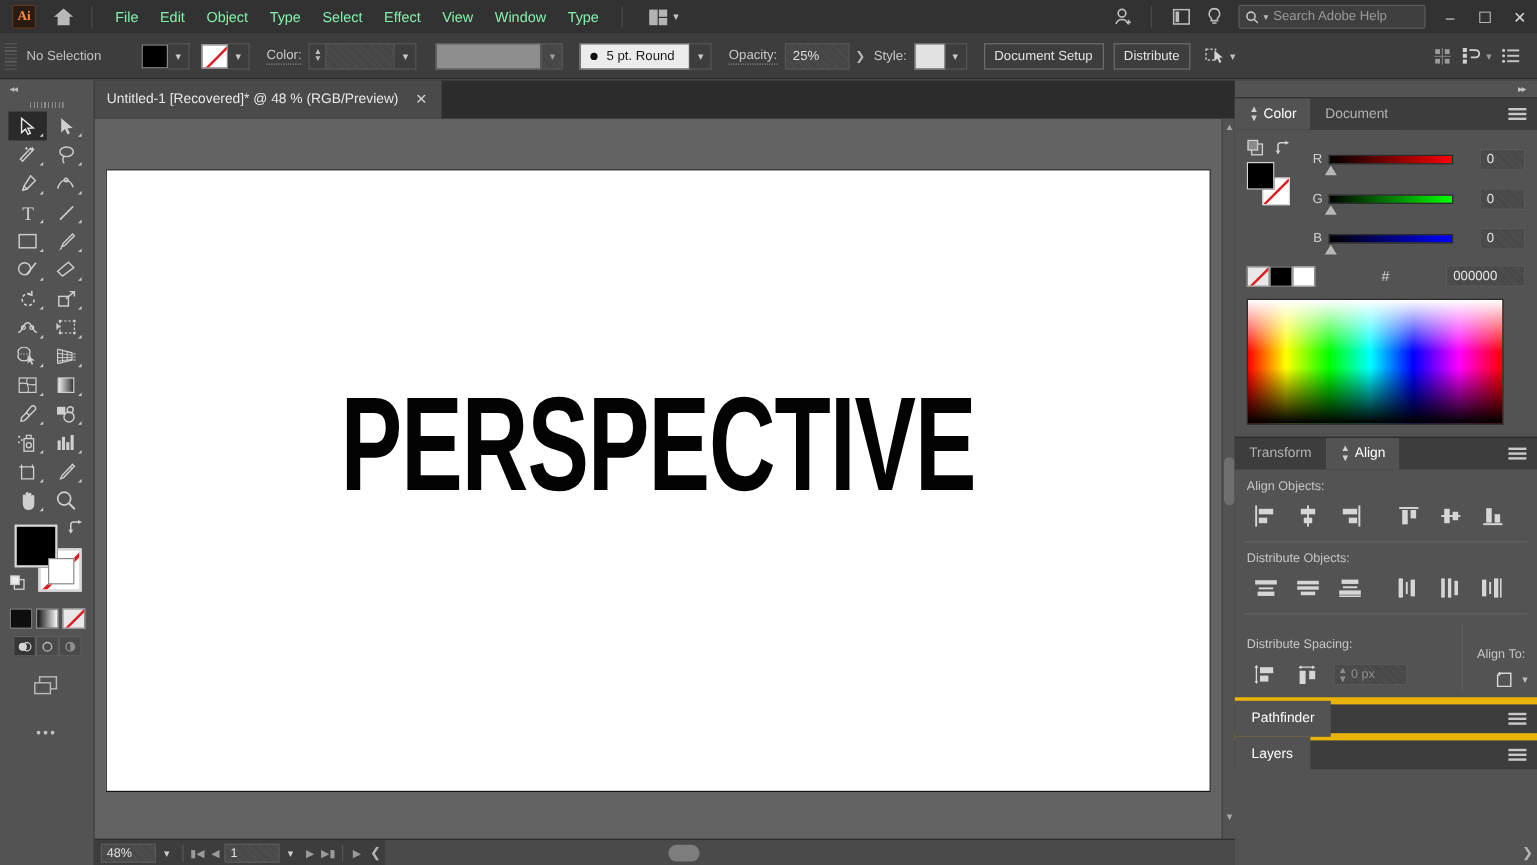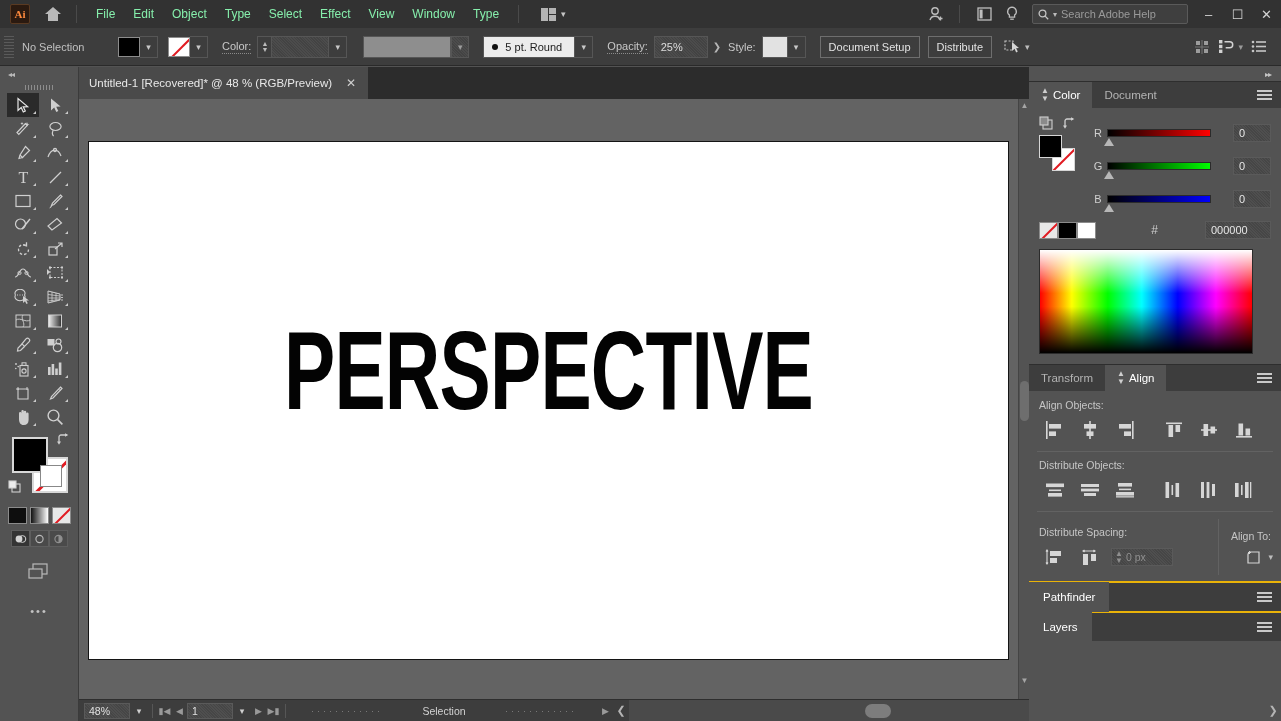--- a/index.html
+++ b/index.html
@@ -211,21 +211,21 @@
   .ap-btn { width:35px;height:26px;display:flex;align-items:center;justify-content:center; }
   .ap-gap { width:14px; }
   .ap-hr { height:1px;background:#626262;margin:8px 0 7px 0; }
   .ds-row { display:flex;align-items:center; }
   .ds-field { width:62px;height:18px;background:#4a4a4a;border:1px solid #5a5a5a;color:#8f8f8f;
     display:flex;align-items:center;gap:3px;padding-left:3px;font-size:10.5px;margin-left:4px;
     background-image:repeating-linear-gradient(45deg,#4f4f4f 0 1px,#464646 1px 2px);}
   .vdiv { width:1px;height:56px;background:#626262;margin:0 10px; }
   .alignto { margin-left:auto;text-align:right; }
 
-  .panel-collapsed { height:30px;display:flex;align-items:center;background:#3d3d3d;border-top:2px solid #eab308; }
+  .panel-collapsed { height:30px;display:flex;align-items:center;background:#3d3d3d;border-top:6px solid #eab308; }
   .pc-tab { height:30px;display:flex;align-items:center;padding:0 14px;background:#535353;color:#fff;font-size:11.5px; }
 </style>
 </head>
 <body>
 
 <div class="app">
 
   <div class="menubar">
     <div class="ai-logo">Ai</div>
     <div class="home-icon">
@@ -698,21 +698,20 @@
     <div class="zoom-field">48%</div>
     <div class="sb-chev">▾</div>
     <div class="sb-sep"></div>
     <div class="nav-btn">▮◀</div>
     <div class="nav-btn">◀</div>
     <div class="page-field">1</div>
     <div class="sb-chev">▾</div>
     <div class="nav-btn">▶</div>
     <div class="nav-btn">▶▮</div>
     <div class="sb-sep"></div>
-    <div class="sb-status" style="max-width:300px;">Selection</div>
     <div class="nav-btn">▶</div>
     <div class="hscroll">
       <div class="track"></div>
       <div class="hs-arrow" style="left:0;">❮</div>
       <div class="thumb"></div>
       <div class="hs-arrow" style="right:0;">❯</div>
     </div>
   </div>
 
   <div class="dock">
@@ -903,21 +902,21 @@
                 <rect x="2" y="2" width="3.6" height="14" fill="#d6d6d6"></rect>
                 <rect x="8" y="4" width="1.6" height="10" fill="#d6d6d6"></rect>
                 <rect x="12" y="1" width="3.6" height="16" fill="#d6d6d6"></rect>
                 <rect x="17" y="1" width="1.3" height="16" fill="#d6d6d6"></rect>
               </svg>
           </div>
         </div>
 
         <div class="ap-hr"></div>
 
-        <div style="display:flex;align-items:center;">
+        <div style="display:flex;align-items:flex-end;">
           <div style="flex:1;">
             <div class="ap-label">Distribute Spacing:</div>
             <div class="ds-row">
               <div class="ap-btn">
                 <svg width="22" height="18" viewBox="0 0 22 18">
                   <path d="M3 3 v12 M2 3.5 l1-1.5 1 1.5 M2 14.5 l1 1.5 1-1.5" stroke="#d6d6d6" stroke-width="1.1" fill="#d6d6d6"></path>
                   <rect x="6" y="3" width="11" height="5" fill="#d6d6d6"></rect>
                     <rect x="6" y="10" width="7" height="5" fill="#d6d6d6"></rect>
                 </svg>
               </div>

